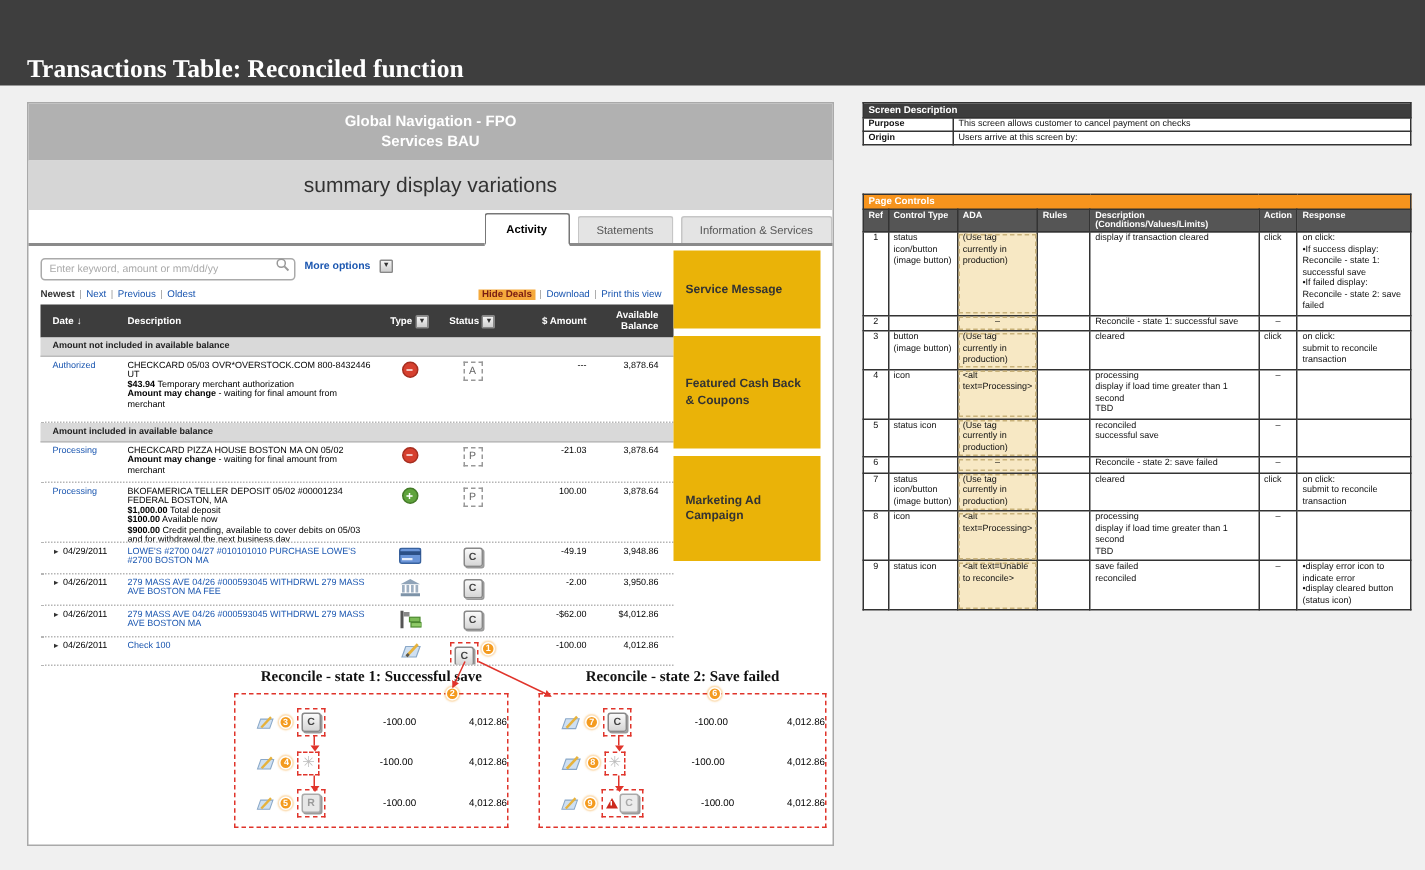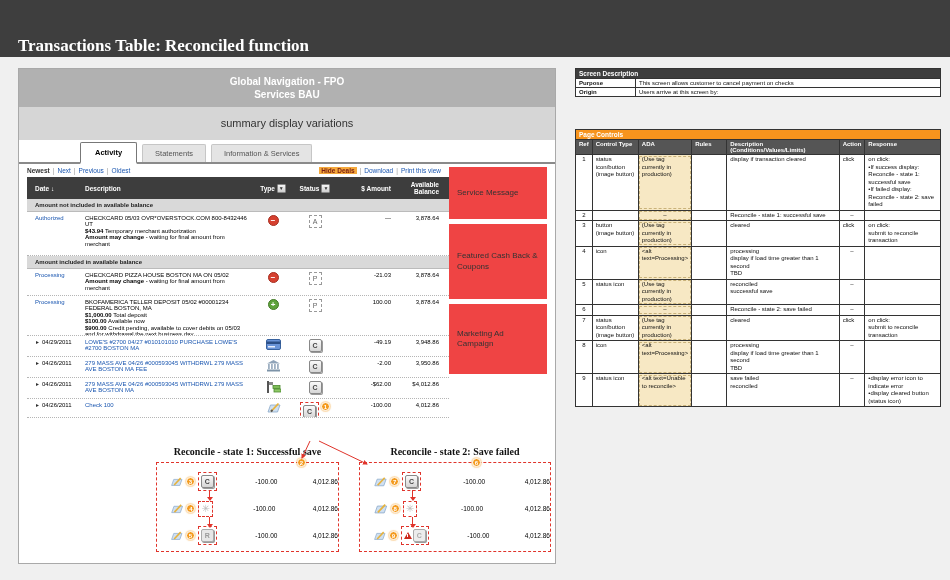--- a/index.html
+++ b/index.html
@@ -10,30 +10,30 @@
   .titlebar { height:57px; background:#3e3e3e; display:flex; align-items:center; padding-left:18px; }
   .titlebar h1 { color:#fff; font-family:"Liberation Serif","DejaVu Serif",serif; font-size:17px; font-weight:bold;margin-top:34px; }
 
   .content { position:relative; height:550px; }
 
   
   .mockup { position:absolute; left:18px; top:11px; width:538px; height:496px; background:#fff; border:1px solid #a9a9a9; }
   .gnav { height:38px; background:#b1b1b1; color:#fff; font-size:10px; font-weight:bold; text-align:center; display:flex; flex-direction:column; justify-content:center; line-height:1.35; }
   .acct { height:33px; background:#d6d6d6; text-align:center; display:flex; flex-direction:column; justify-content:center; line-height:1.25; }
   .acct .l1 { font-size:10px; font-weight:bold; color:#333; }
-  .acct .l2 { font-size:11px; color:#333; }
-
-  .tabrow { height:24px; display:flex; align-items:flex-end; border-bottom:2px solid #8a8a8a; padding-left:56px; }
+  .acct .l2 { font-size:14px; color:#333; }
+
+  .tabrow { height:24px; display:flex; align-items:flex-end; border-bottom:2px solid #8a8a8a; padding-left:24px;justify-content:flex-end; }
   .tab { font-size:7.5px; padding:4px 12px; background:#e4e4e4; border:1px solid #c6c6c6; border-bottom:none; color:#555; margin-left:5px; border-radius:2px 2px 0 0; cursor:pointer; }
   .tab.active { background:#fff; border:1px solid #777; border-bottom:2px solid #fff; margin-bottom:-2px; font-weight:bold; color:#000; padding:5px 14px; }
 
   .main-row { display:flex; }
   .leftcol { width:430px; }
   .sidecol { width:104px; padding-right:6px; padding-top:3px; display:flex; flex-direction:column; gap:5px; }
-  .fpo-box { background:#ef4444; color:#333; font-weight:normal; font-size:8px; display:flex; align-items:center; padding:0 8px; line-height:1.3; }
+  .fpo-box { background:#eab308; color:#333; font-weight:bold; font-size:8px; display:flex; align-items:center; padding:0 8px; line-height:1.3; }
   .fpo-box.b1 { height:52px; } .fpo-box.b2 { height:75px; } .fpo-box.b3 { height:70px; }
 
   .searchrow { height:26px; display:flex; align-items:center; gap:6px; padding-left:8px; }
   .search-wrap { position:relative; }
   .search-wrap input { width:170px; height:15px; border:1px solid #aaa; border-radius:3px; font-size:7px; padding:0 14px 0 5px; color:#555; }
   .search-wrap input::placeholder { color:#aaa; }
   .search-wrap svg { position:absolute; right:4px; top:4px; }
   .more-opt { font-size:7px; font-weight:bold; color:#1a56b0; cursor:pointer; }
   .mini-dd { display:inline-flex; width:9px; height:9px; background:linear-gradient(#f5f5f5,#cfcfcf); border:1px solid #888; border-radius:1px; align-items:center; justify-content:center; font-size:5px; color:#333; cursor:pointer; }
 
@@ -130,20 +130,31 @@
 
       <div class="tabrow">
         <div class="tab active">Activity</div>
         <div class="tab">Statements</div>
         <div class="tab">Information &amp; Services</div>
       </div>
 
       <div class="main-row">
         <div class="leftcol">
 
+          <div class="searchrow">
+            <span class="search-wrap">
+              <input type="text" placeholder="Enter keyword, amount or mm/dd/yy" style="">
+              <svg width="9" height="9" viewBox="0 0 9 9">
+                  <circle cx="3.5" cy="3.5" r="2.7" fill="none" stroke="#999"></circle>
+                  <line x1="5.6" y1="5.6" x2="8.3" y2="8.3" stroke="#999" stroke-width="1.3"></line>
+                </svg>
+            </span>
+            <span class="more-opt">More options</span>
+            <span class="mini-dd">▼</span>
+          </div>
 
           <div class="linksrow">
             <span class="lnk-strong">Newest</span>
             <span class="sep">|</span>
             <span class="lnk">Next</span>
             <span class="sep">|</span>
             <span class="lnk">Previous</span>
             <span class="sep">|</span>
             <span class="lnk">Oldest</span>
             <span class="rightlinks">

